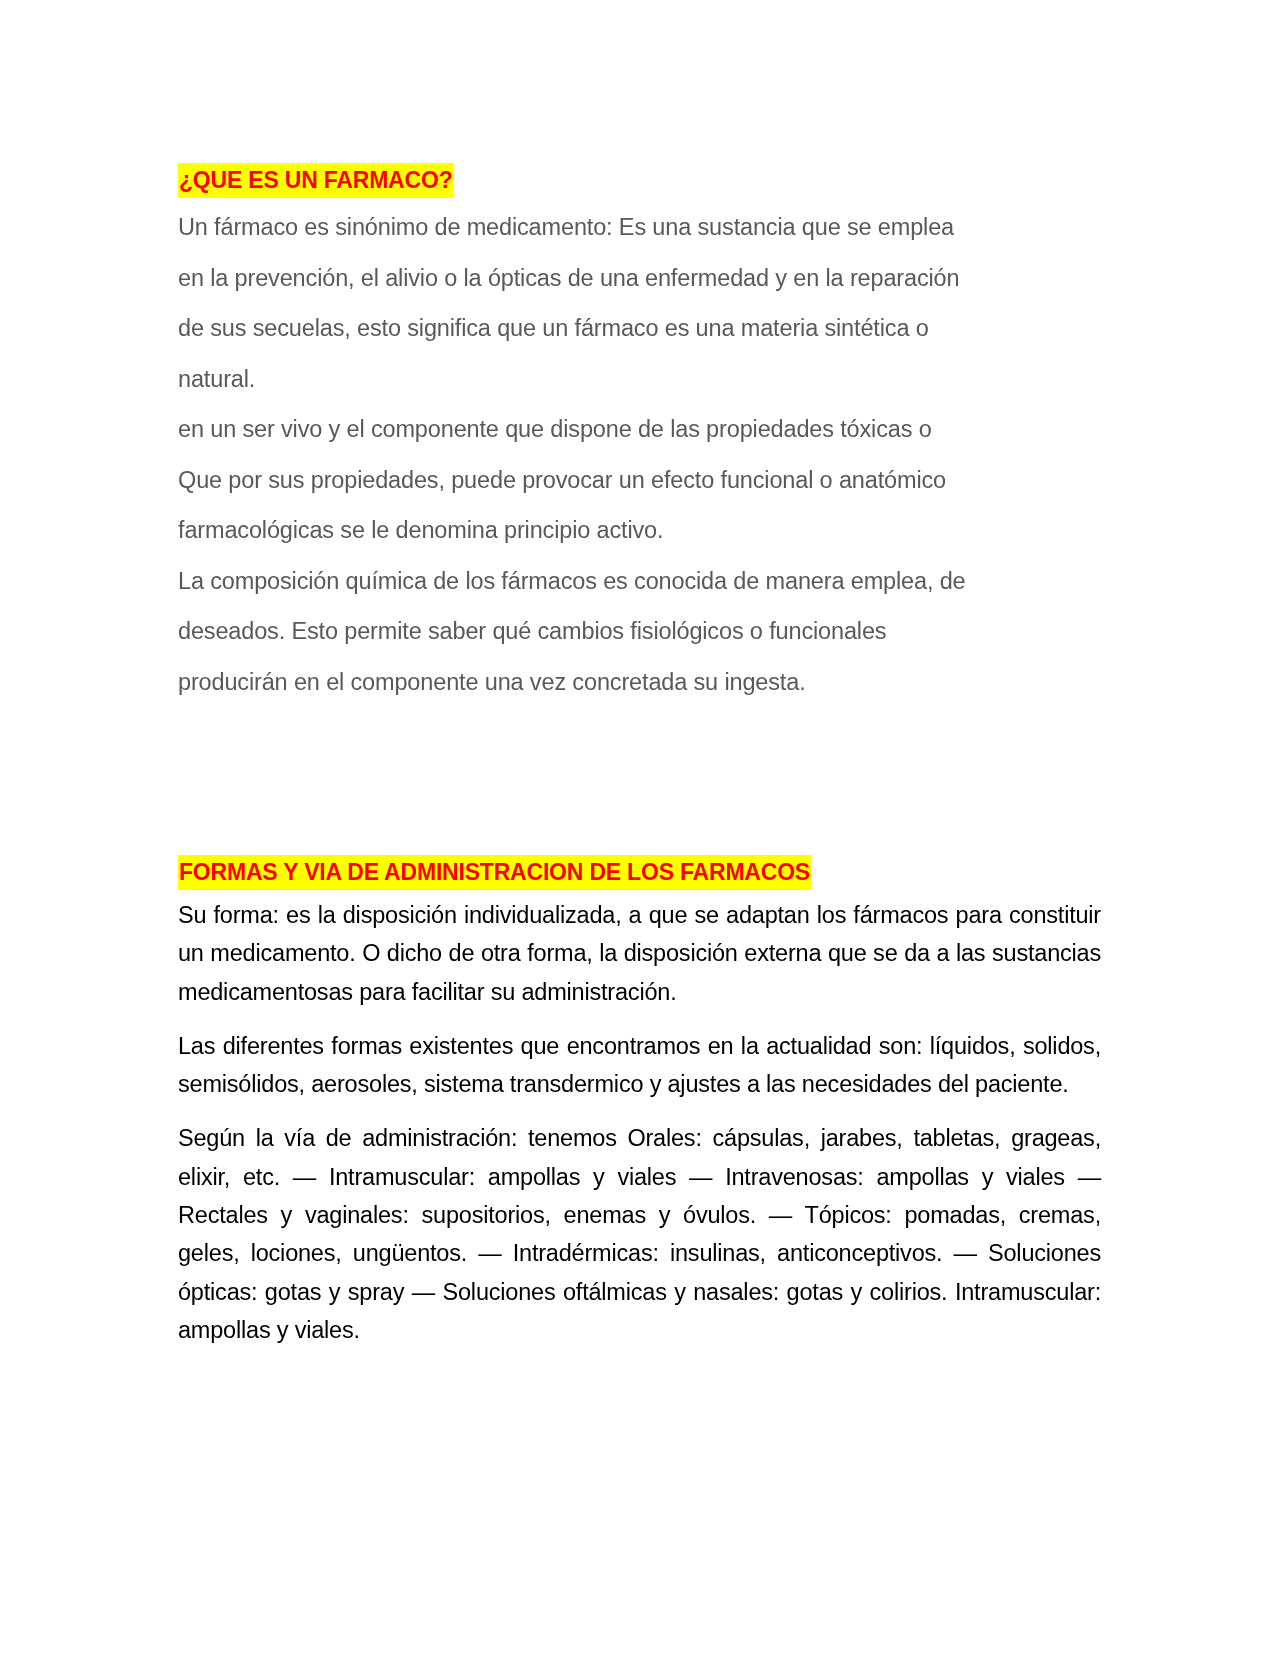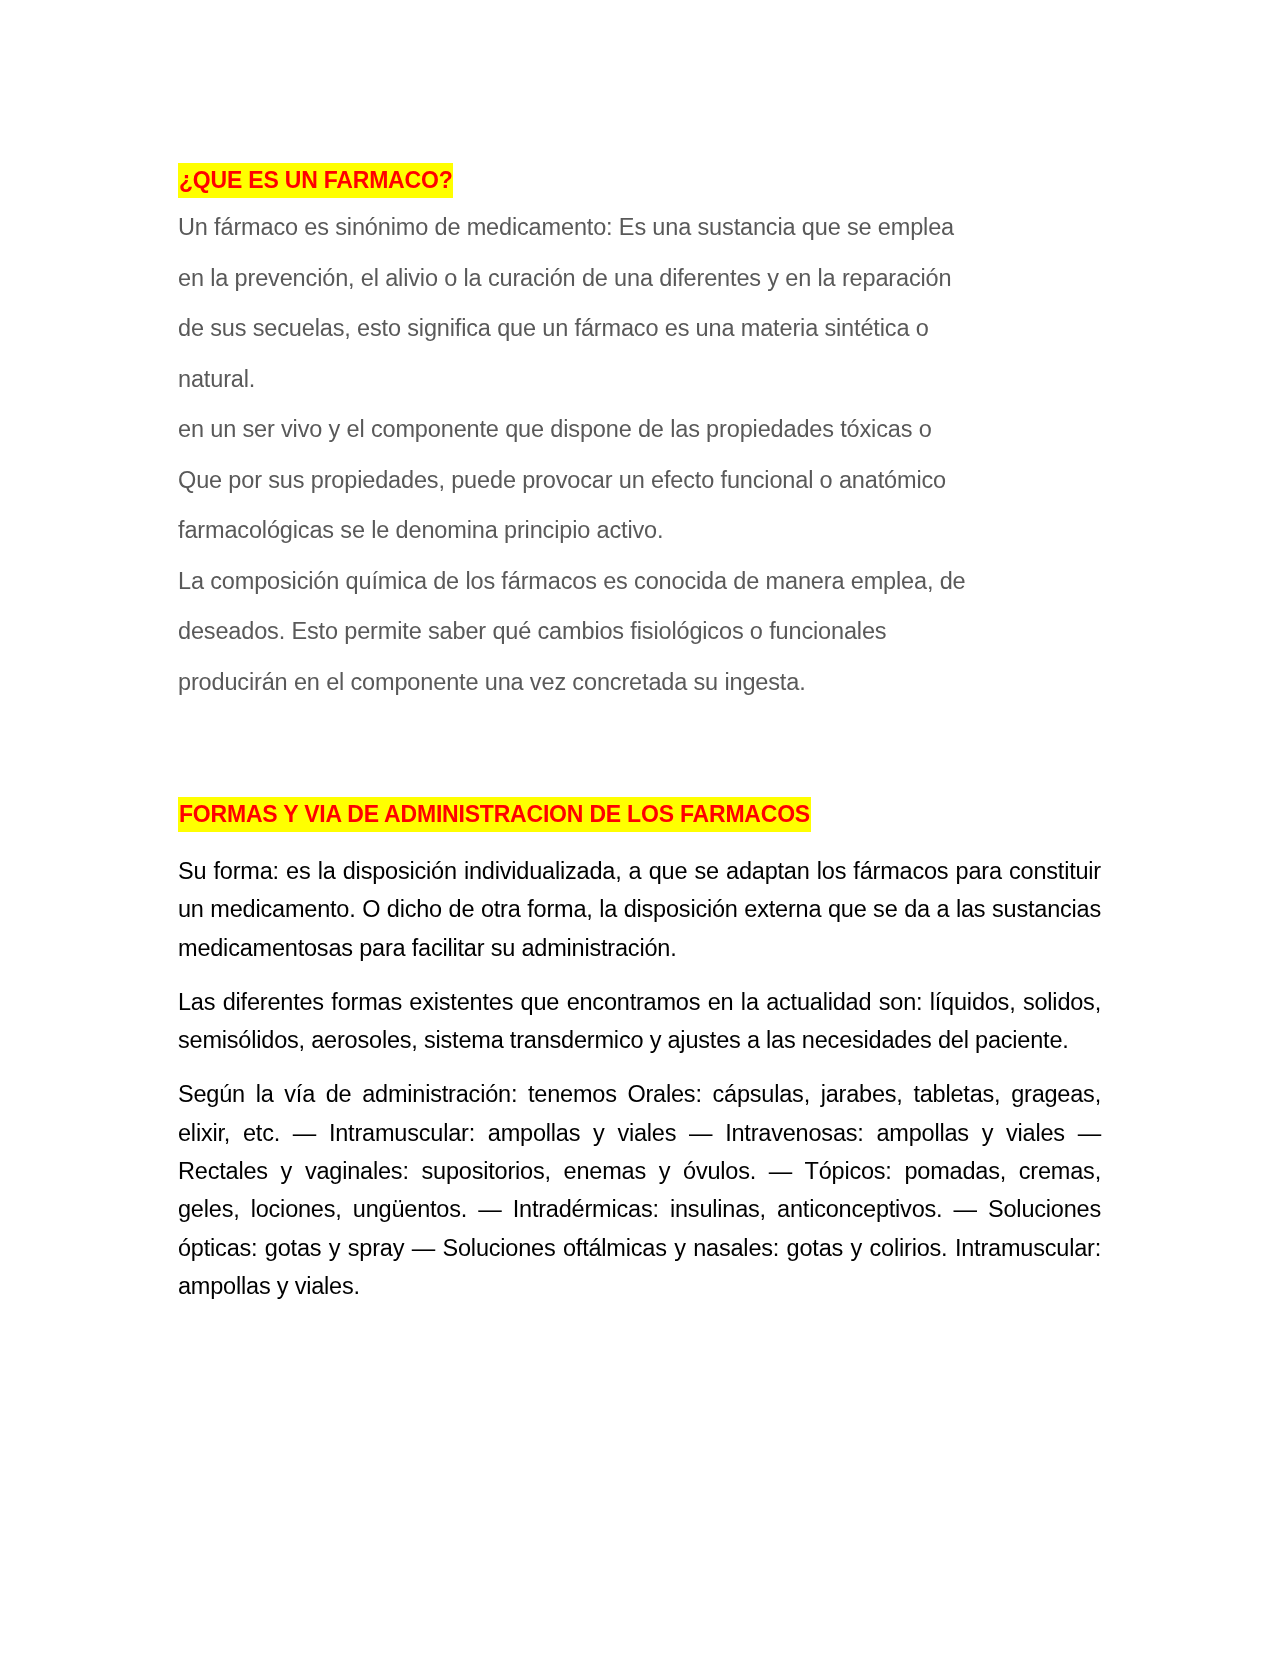--- a/index.html
+++ b/index.html
@@ -3,37 +3,37 @@
 <meta charset="utf-8">
 <style>
   html, body { margin: 0; padding: 0; background: #ffffff; }
   body { width: 1280px; height: 1656px; position: relative; overflow: hidden; font-family: "Liberation Sans", "DejaVu Sans", sans-serif; }
   .page { position: absolute; left: 0; top: 0; width: 1144px; height: 1656px; background: #fff; }
   .content { position: absolute; left: 178px; width: 923px; }
   .heading { display: inline-block; background: #ffff00; color: #ff0000; font-weight: bold; font-size: 23px; line-height: 35px; padding: 0 1px; letter-spacing: -0.2px; }
   #sec1 { top: 163px; }
   #sec1 .body { color: #595959; font-size: 23.5px; line-height: 50.5px; margin-top: 4px; letter-spacing: -0.15px; }
   #sec1 .body p { margin: 0; }
-  #sec2 { top: 797px; }
-  #sec2 .body { color: #000000; font-size: 23.5px; line-height: 38.3px; margin-top: 20px; text-align: justify; letter-spacing: -0.2px; }
+  #sec2 { top: 855px; }
+  #sec2 .body { color: #000000; font-size: 23.5px; line-height: 38.3px; margin-top: 6px; text-align: justify; letter-spacing: -0.2px; }
   #sec2 .body p { margin: 0 0 16px 0; }
   b { font-weight: normal; }
   .line { display: block; }
 </style>
 </head>
 <body>
 
 <div class="page">
 
   <div class="content" id="sec1">
     <div class="heading">¿QUE ES UN FARMACO?</div>
     <div class="body">
       <p>
         <span class="line"><b>Un fármaco es sinónimo de medicamento</b><span>: Es una sustancia que se emplea</span></span>
-        <span class="line">en la prevención, el alivio o la curación de una diferentes y en la reparación</span>
+        <span class="line">en la prevención, el alivio o la ópticas de una enfermedad y en la reparación</span>
         <span class="line">de sus secuelas, esto significa que un fármaco es una materia sintética o</span>
         <span class="line">natural.</span>
       </p>
       <p>
         <span class="line">en un ser vivo y el componente que dispone de las propiedades tóxicas o</span>
         <span class="line">Que por sus propiedades, puede provocar un efecto funcional o anatómico</span>
         <span class="line">farmacológicas se le denomina principio activo.</span>
       </p>
       <p>
         <span class="line">La composición química de los fármacos es conocida de manera emplea, de</span>

